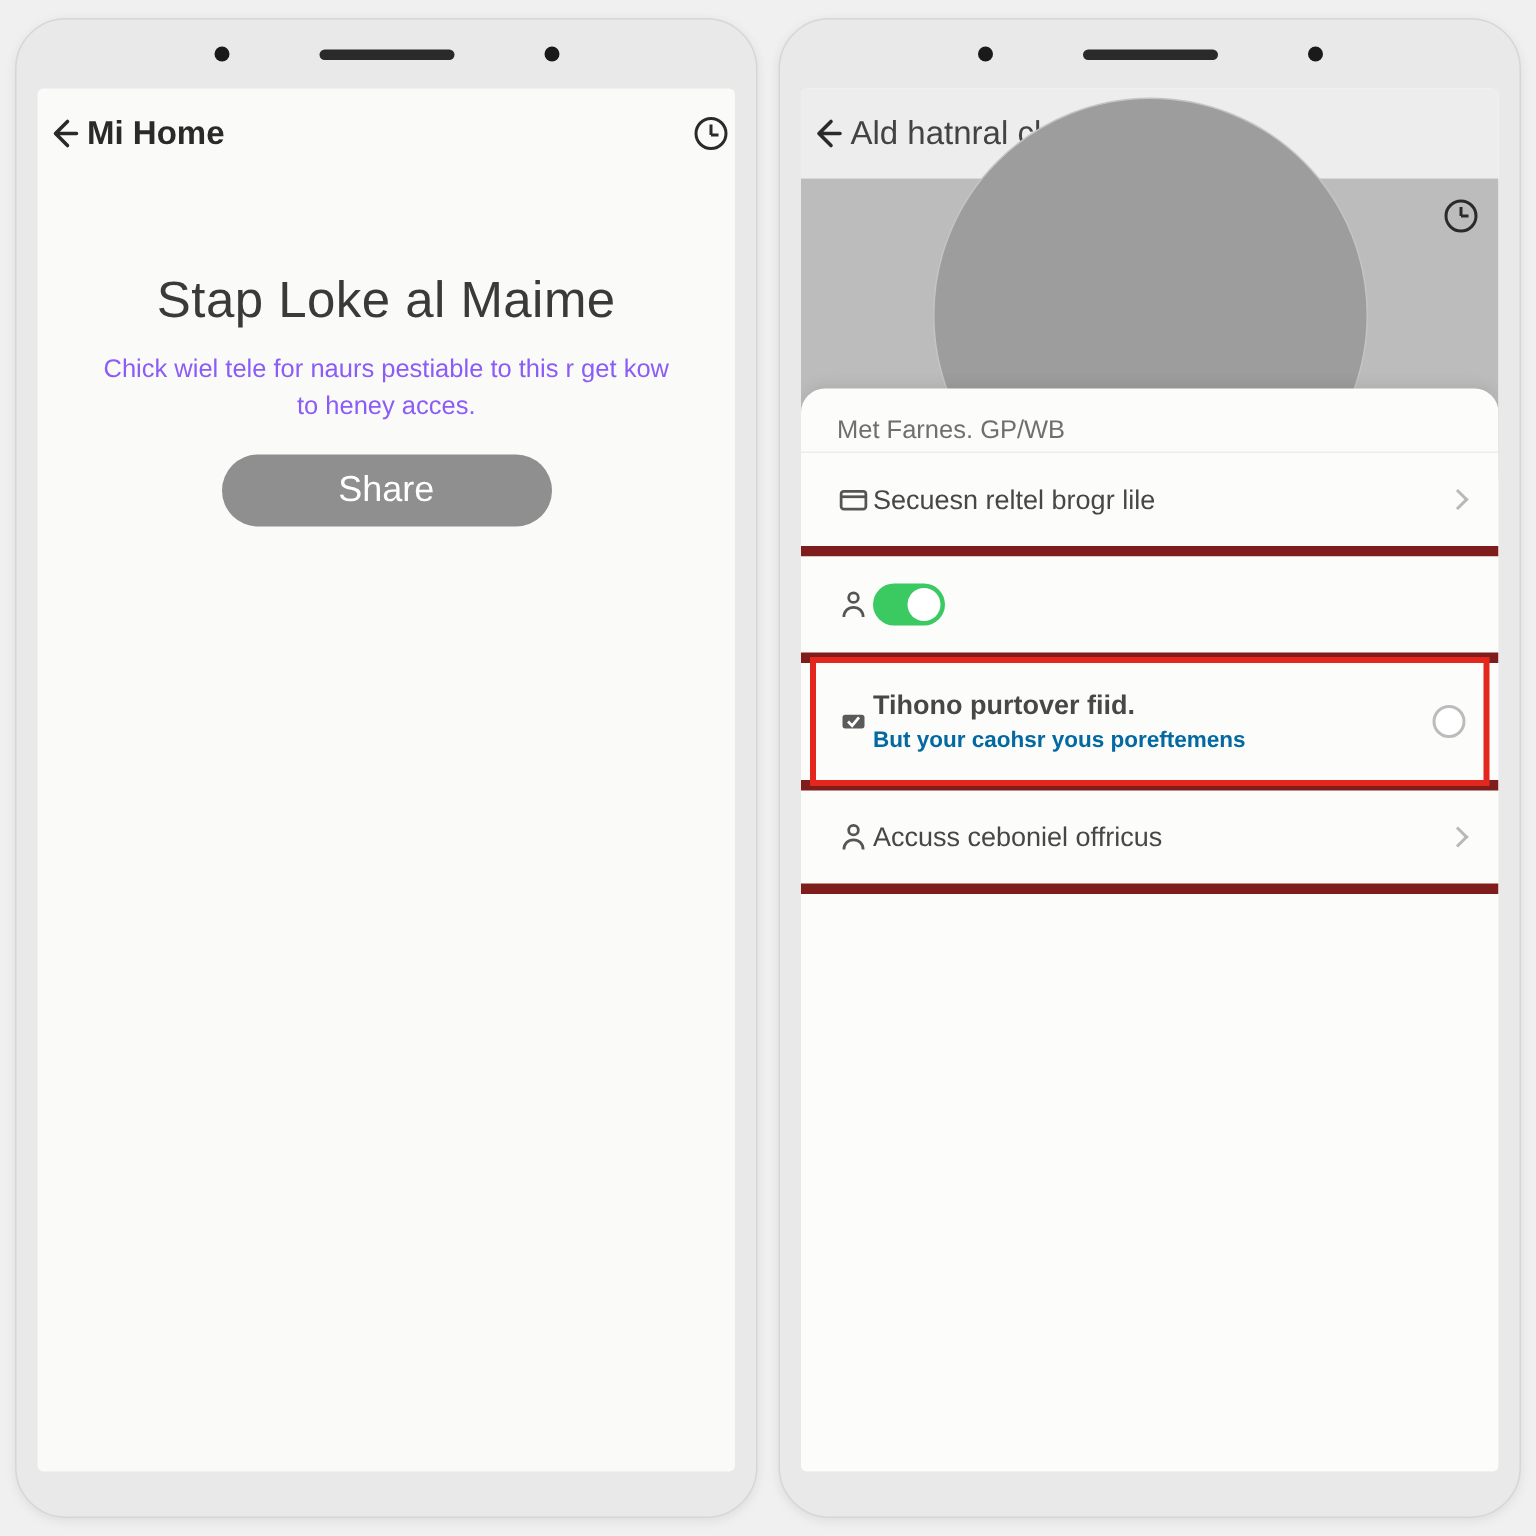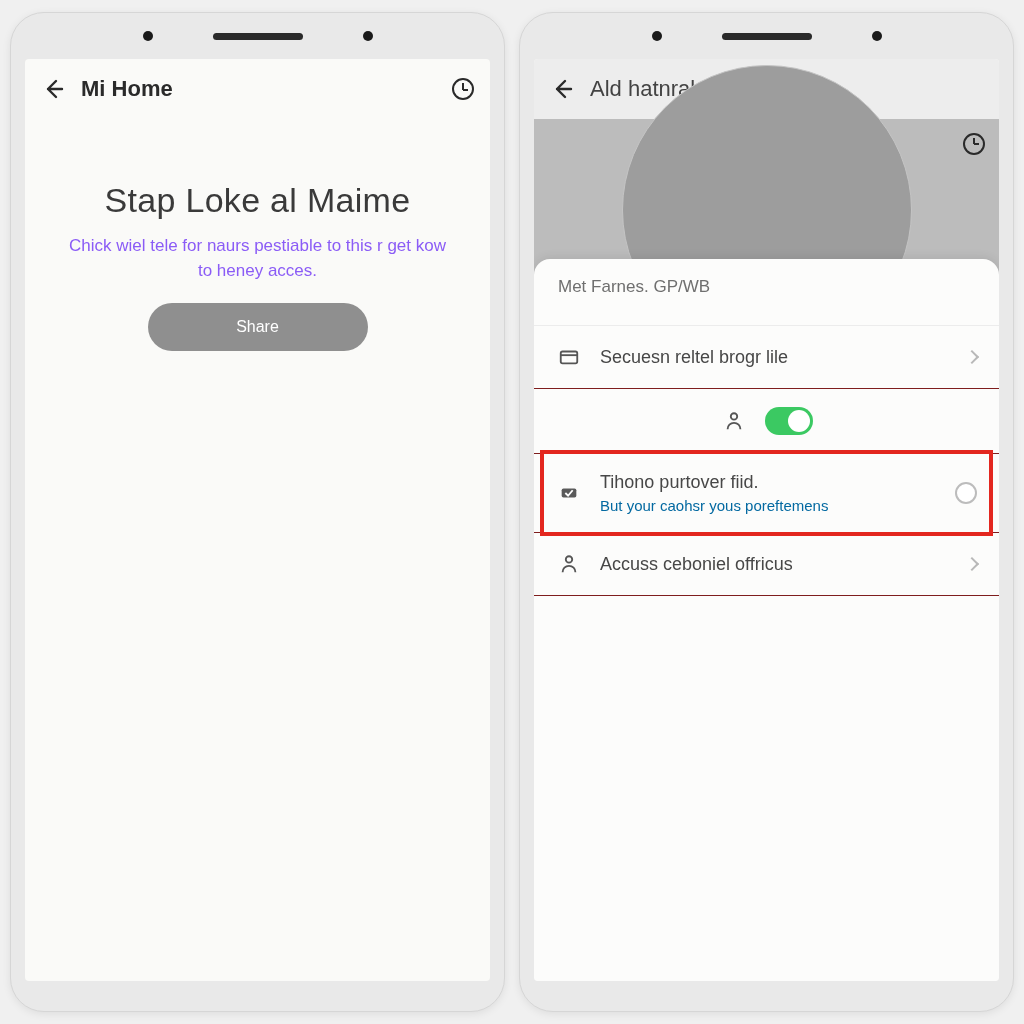--- a/index.html
+++ b/index.html
@@ -40,22 +40,22 @@
     position: absolute;
     top: 46px; left: 14px; right: 14px; bottom: 30px;
     background: #fafaf8;
     border-radius: 4px;
     overflow: hidden;
   }
   .app-bar {
     display: flex;
     align-items: center;
     height: 60px;
-    padding: 0 16px;
-    gap: 16px;
+    padding: 0 5px;
+    gap: 4px;
   }
   .app-bar.grey { background: #ededed; }
   .back-arrow {
     width: 24px; height: 24px;
     display: flex; align-items: center; justify-content: center;
     cursor: pointer;
   }
   .app-title {
     font-size: 22px; font-weight: 600; color: #2a2a2a; flex: 1;
   }
@@ -109,21 +109,21 @@
   .hero-title {
     margin-top: 42px; font-size: 34px; font-weight: 400; color: #3a3a3a;
     letter-spacing: 0.3px;
   }
   .hero-desc {
     margin-top: 14px; font-size: 17px; color: #8b5cf6; text-align: center;
     line-height: 1.45; padding: 0 6px;
   }
   .share-btn {
     margin-top: 20px; width: 220px; height: 48px; border-radius: 24px;
-    background: #8f8f8f; color: #fff; font-size: 16px; font-weight: 500;
+    background: #8f8f8f; color: #fff; font-size: 24px; font-weight: 500;
     border: none; cursor: pointer;
   }
 
   
   .banner-zone {
     height: 200px; background: #bcbcbc; position: relative;
   }
   .banner-clock {
     position: absolute; right: 14px; top: 14px;
     width: 22px; height: 22px; border: 2px solid #2a2a2a; border-radius: 50%;
@@ -138,27 +138,27 @@
     position: absolute; left: 50%; transform: translateX(-50%);
     bottom: -36px; width: 290px; height: 290px; border-radius: 50%;
     background: #9d9d9d; border: 1px solid #c4c4c4;
   }
   .sheet {
     position: absolute; left: 0; right: 0; top: 200px; bottom: 0;
     background: #fcfcfb; border-radius: 16px 16px 0 0;
     box-shadow: 0 -2px 10px rgba(0,0,0,0.08);
   }
   .sheet-header {
-    padding: 18px 24px 28px; font-size: 17px; color: #6f6f6f;
+    padding: 18px 24px 4px; font-size: 17px; color: #6f6f6f;
     border-bottom: 1px solid #ececec;
   }
   .row {
-    display: flex; align-items: center; gap: 18px;
-    padding: 18px 22px; border-bottom: 1px solid #7f1d1d;
-    cursor: pointer; position: relative; background:#fcfcfb;justify-content:center;
+    display: flex; align-items: center; 
+    padding: 18px 22px; border-bottom: 7px solid #7f1d1d;
+    cursor: pointer; position: relative; background:#fcfcfb;
   }
   .row-icon {
     width: 26px; height: 26px; display:flex; align-items:center; justify-content:center;
     color:#5a5a5a; flex-shrink:0;
   }
   .row-text { flex: 1; }
   .row-title { font-size: 18px; color: #474747; }
   .row-sub { font-size: 15px; color: #0369a1; margin-top: 4px; }
   .chevron {
     width: 10px; height: 10px; border-right: 2px solid #b8b8b8; border-bottom: 2px solid #b8b8b8;
@@ -173,21 +173,21 @@
     background:#fff; border-radius:50%;
   }
   .radio {
     width: 22px; height: 22px; border: 2px solid #bcbcbc; border-radius: 50%;
     background: #fff; cursor: pointer;
   }
   .highlight-frame {
     position: absolute; left: 6px; right: 6px; top: -4px; bottom: -4px;
     border: 4px solid #e3271f; pointer-events: none;
   }
-  .row.highlighted { z-index: 2; }
+  .row.highlighted { z-index: 2; font-weight: bold; }
 </style>
 </head>
 <body>
 
 <div class="phone">
   <div class="phone-top">
     <div class="speaker-dot"></div>
     <div class="speaker-bar"></div>
     <div class="speaker-dot"></div>
   </div>

